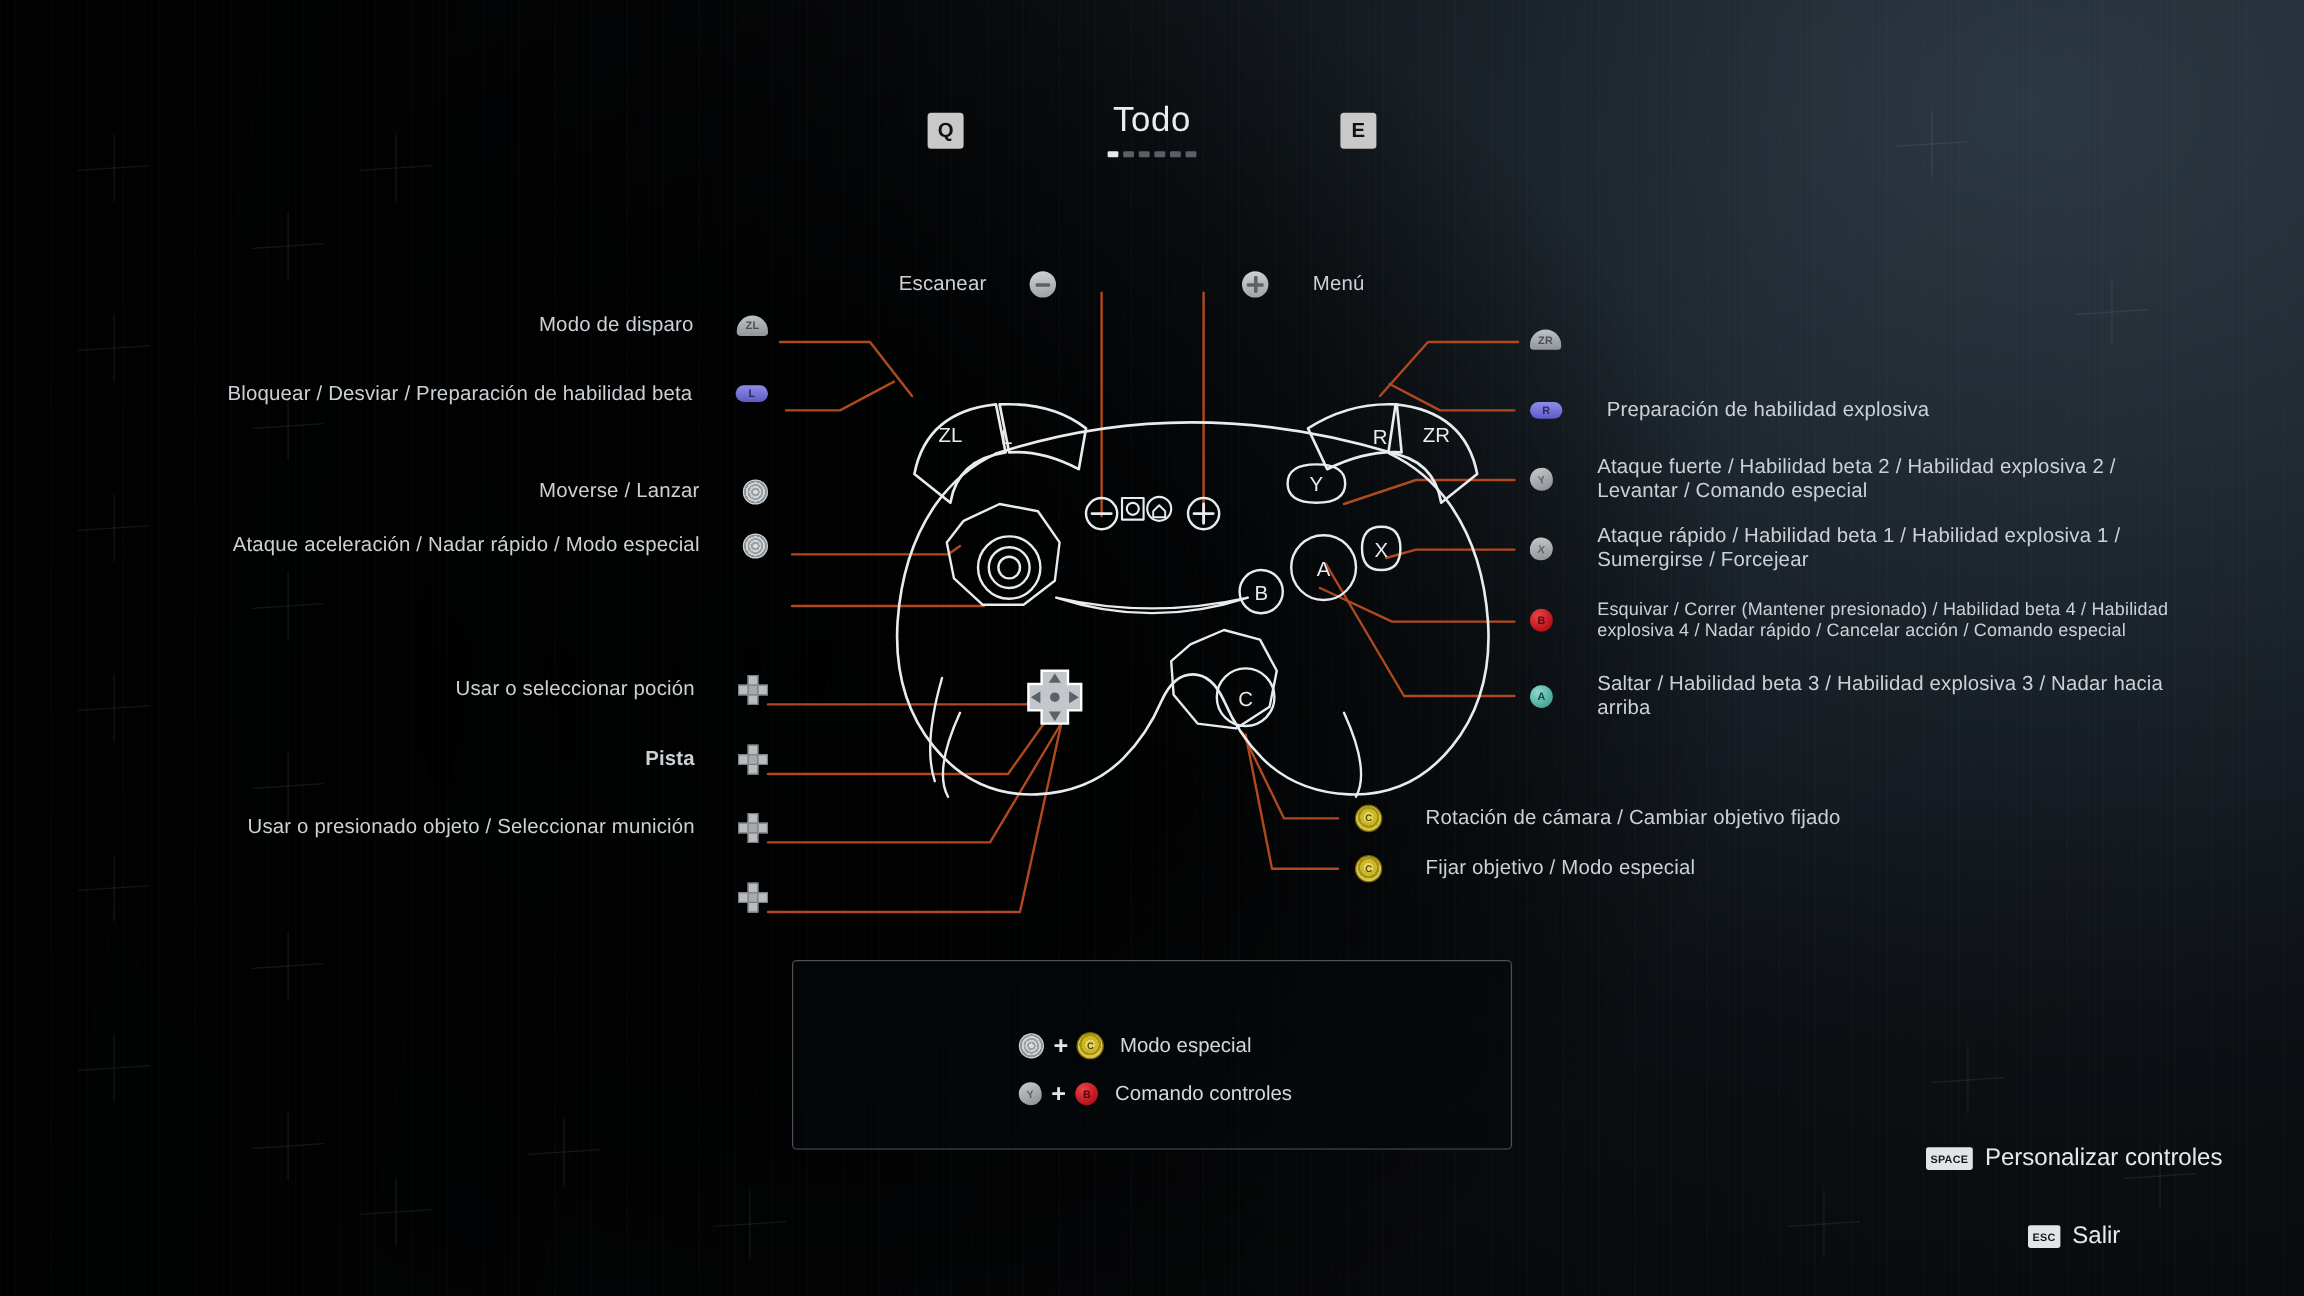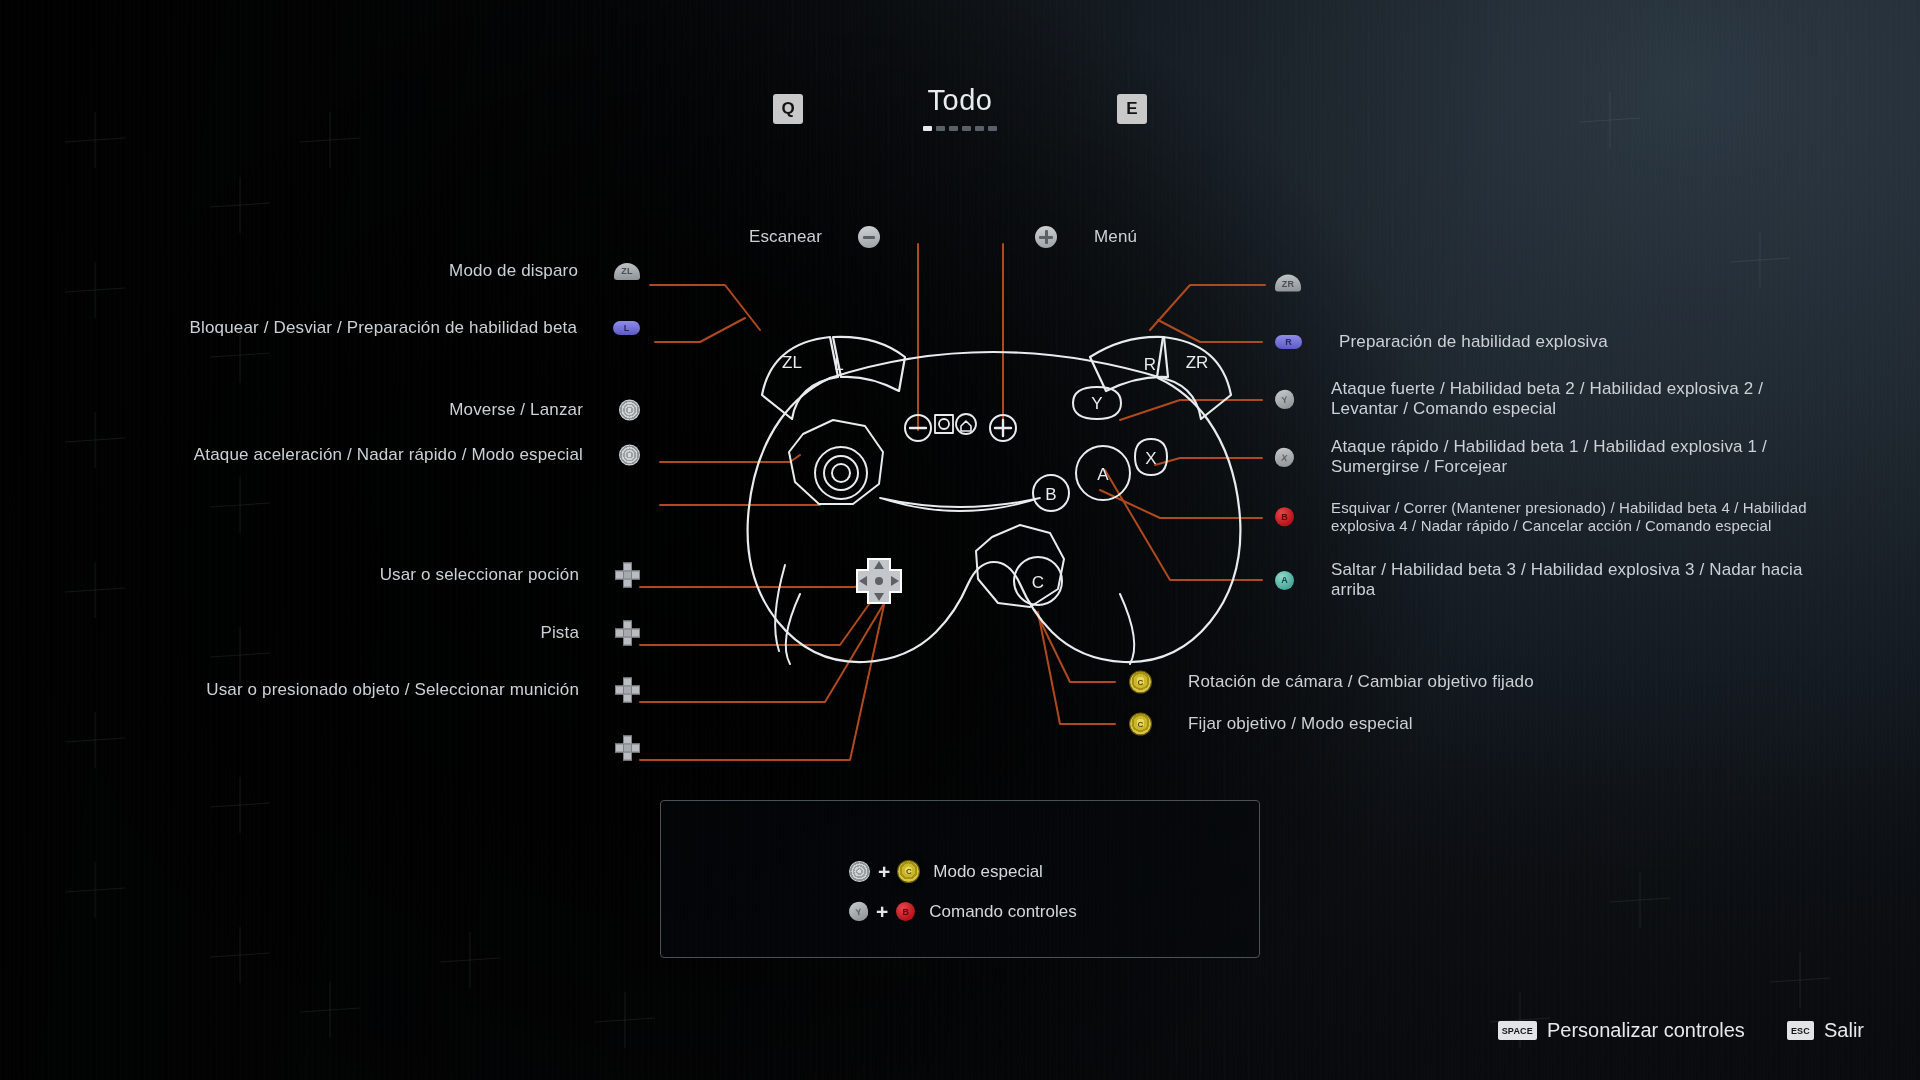--- a/index.html
+++ b/index.html
@@ -111,21 +111,21 @@
   #combo-panel{
     position:absolute; left:660px; top:800px; width:600px; height:158px;
     border:1px solid #4a5258; border-radius:4px;
     background:rgba(6,9,12,.55);
   }
   .combo-row{ display:flex; align-items:center; position:absolute; left:188px; }
   .combo-row .plus{ font-size:21px; color:#e2e5e8; margin:0 8px; font-weight:bold; line-height:1; }
   .combo-row .lbl{ font-size:17px; color:#d3d8dc; margin-left:14px; }
 
   
-  #footer{ position:absolute; right:56px; bottom:38px; display:flex; align-items:center; gap:42px; }
+  #footer{ position:absolute; right:68px; bottom:38px; display:flex; align-items:center; gap:42px;flex-direction:column; }
   .foot-item{ display:flex; align-items:center; gap:10px; }
   .foot-key{
     background:#e2e4e6; color:#141618; border-radius:2px;
     font-weight:bold; display:flex; align-items:center; justify-content:center;
     height:19px; padding:0 4px; font-size:9px; letter-spacing:.2px;
   }
   .foot-lbl{ font-size:20px; color:#e6e9ec; }
 
   
   #diagram{ position:absolute; left:0; top:0; width:1920px; height:1080px; pointer-events:none; }
@@ -353,21 +353,21 @@
       <span class="ic">
         <span class="dpad">
           <b class="u"></b>
           <b class="l"></b>
           <b class="r"></b>
           <b class="d"></b>
           <b class="c"></b>
         </span>
       </span>
     </div>
-    <div class="row left-row" style="left: 140px; width: 500px; top: 633px; transform: translateY(-50%);">
+    <div class="row left-row" style="left: 140px; width: 500px; top: 633px; transform: translateY(-50%); font-weight: bold;">
       <span class="txt">Pista</span>
       <span class="ic">
         <span class="dpad">
           <b class="u"></b>
           <b class="l"></b>
           <b class="r"></b>
           <b class="d"></b>
           <b class="c"></b>
         </span>
       </span>

